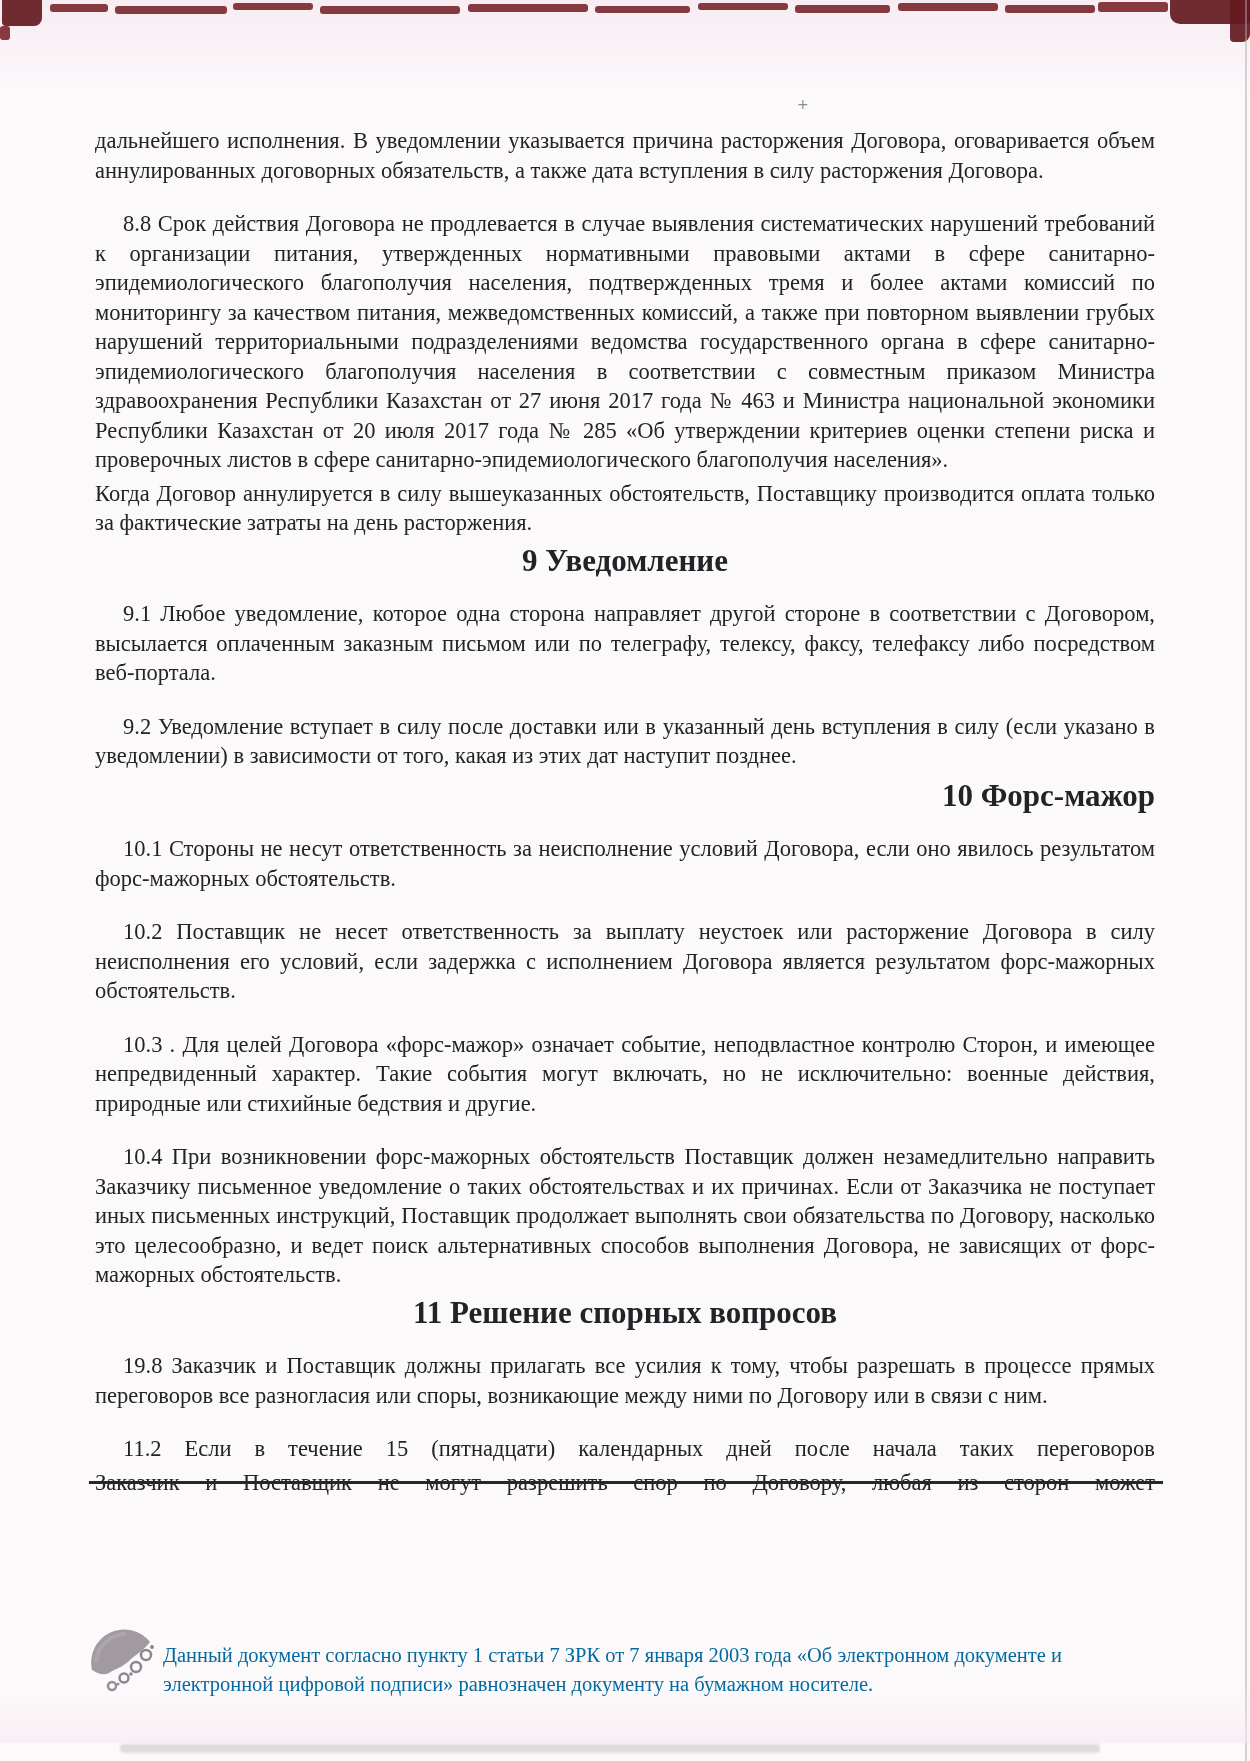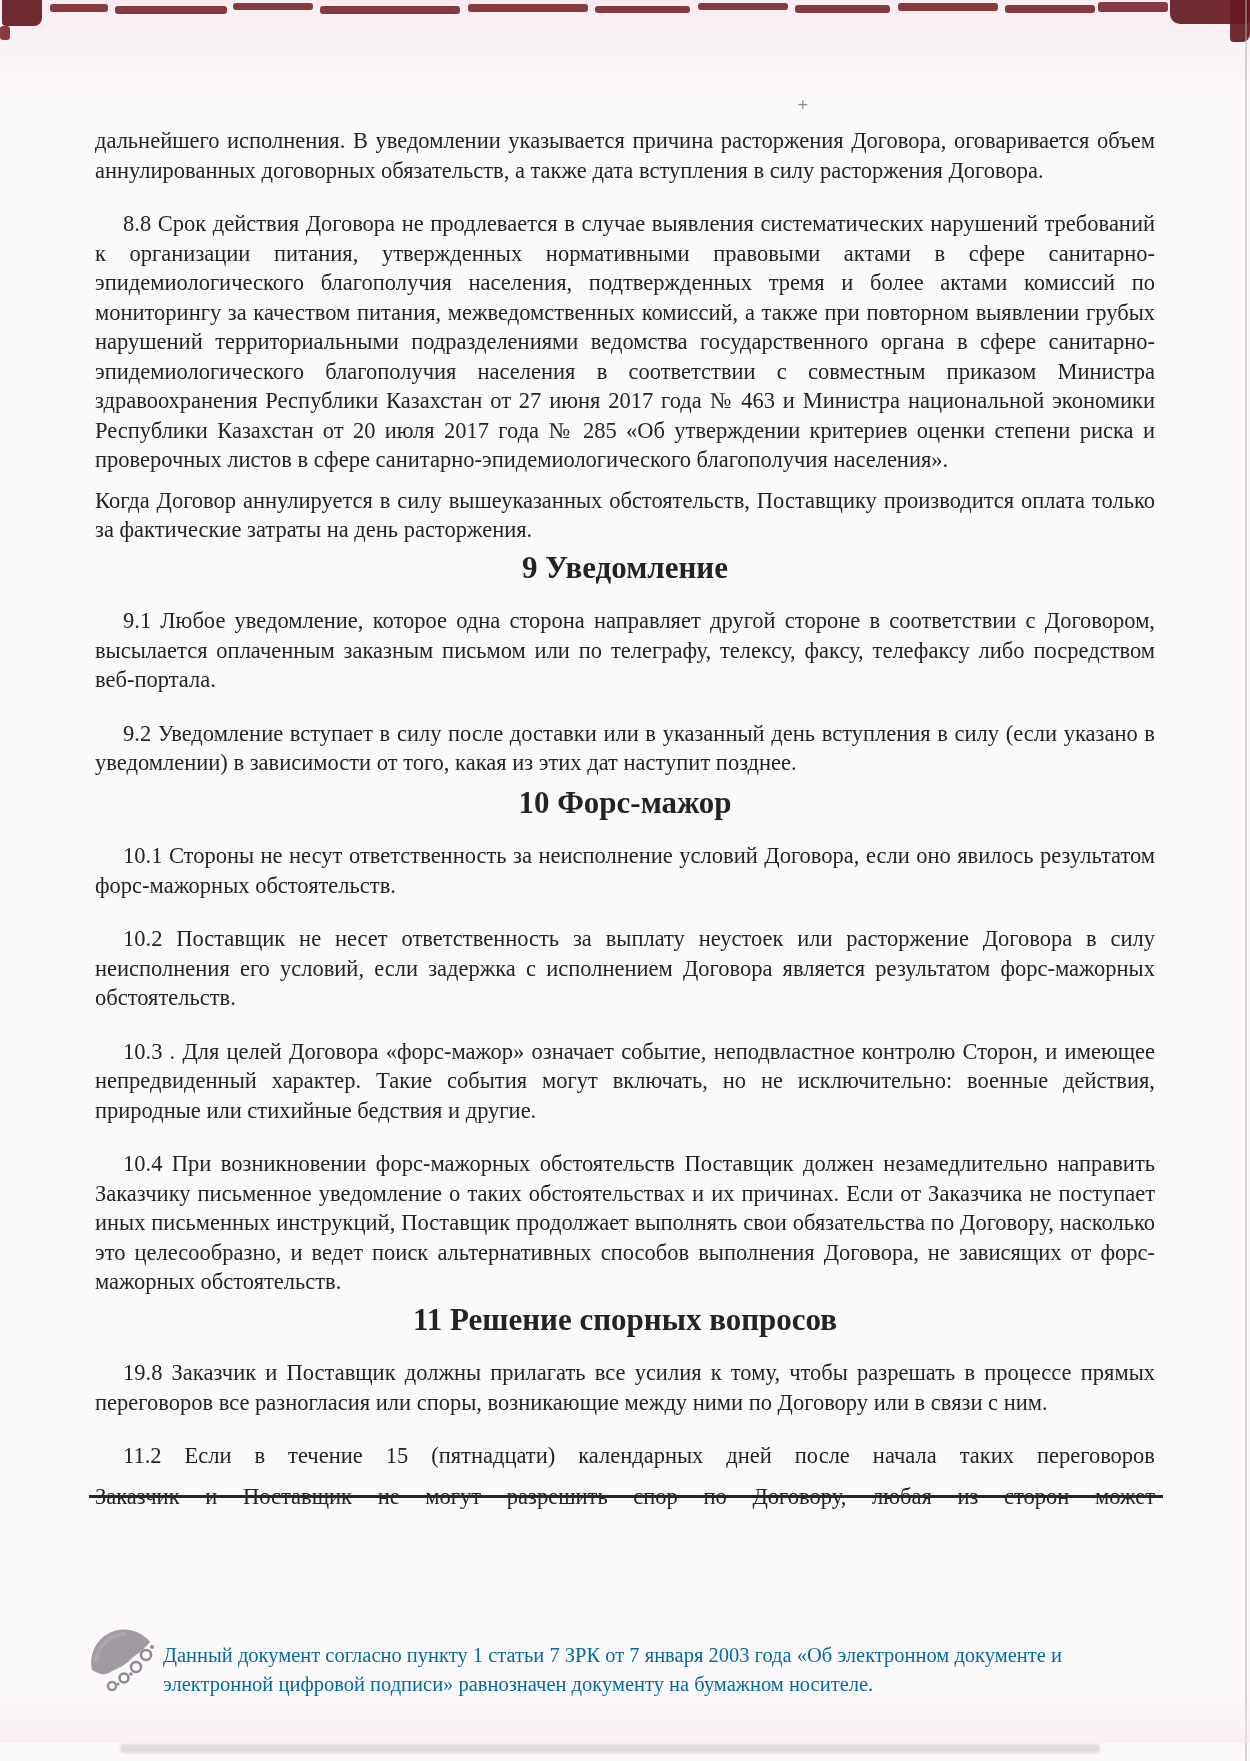--- a/index.html
+++ b/index.html
@@ -29,21 +29,21 @@
     font-family:"DejaVu Sans",sans-serif;}
   
   .doc{
     position:absolute;left:95px;top:126px;width:1060px;
     font-size:22.5px;line-height:29.5px;
     text-align:justify;
   }
   .para{margin:24px 0 0 0;}
   .para.first{margin-top:0;}
   .para.indent{text-indent:28px;}
-  .para.no-gap{margin-top:11px;}
+  .para.no-gap{margin-top:4px;}
   .heading{margin:8px 0 0 0;text-align:center;font-weight:bold;font-size:31px;}
   .line-full{text-align:justify;text-align-last:justify;}
   .struck{position:relative;margin-top:6px;}
   .struck .strike-line{position:absolute;left:-6px;right:-8px;top:13px;height:3px;
     background:#26262b;pointer-events:none;}
   
   .footer-note{
     position:absolute;left:163px;top:1641px;width:1000px;
     font-size:20.5px;line-height:29px;color:#0369a1;text-align:left;
   }
@@ -77,21 +77,21 @@
   <div class="bottom-wash"></div>
   <div class="bottom-smudge"></div>
 
   <div class="doc">
     <p class="para first">дальнейшего исполнения. В уведомлении указывается причина расторжения Договора, оговаривается объем аннулированных договорных обязательств, а также дата вступления в силу расторжения Договора.</p>
     <p class="para indent">8.8 Срок действия Договора не продлевается в случае выявления систематических нарушений требований к организации питания, утвержденных нормативными правовыми актами в сфере санитарно-эпидемиологического благополучия населения, подтвержденных тремя и более актами комиссий по мониторингу за качеством питания, межведомственных комиссий, а также при повторном выявлении грубых нарушений территориальными подразделениями ведомства государственного органа в сфере санитарно-эпидемиологического благополучия населения в соответствии с совместным приказом Министра здравоохранения Республики Казахстан от 27 июня 2017 года № 463 и Министра национальной экономики Республики Казахстан от 20 июля 2017 года № 285 «Об утверждении критериев оценки степени риска и проверочных листов в сфере санитарно-эпидемиологического благополучия населения».</p>
     <p class="para no-gap">Когда Договор аннулируется в силу вышеуказанных обстоятельств, Поставщику производится оплата только за фактические затраты на день расторжения.</p>
     <p class="heading">9 Уведомление</p>
     <p class="para indent">9.1 Любое уведомление, которое одна сторона направляет другой стороне в соответствии с Договором, высылается оплаченным заказным письмом или по телеграфу, телексу, факсу, телефаксу либо посредством веб-портала.</p>
     <p class="para indent">9.2 Уведомление вступает в силу после доставки или в указанный день вступления в силу (если указано в уведомлении) в зависимости от того, какая из этих дат наступит позднее.</p>
-    <p class="heading" style="margin-top:10px;">10 Форс-мажор</p>
+    <p class="heading" style="margin-top:10px;text-align:right;">10 Форс-мажор</p>
     <p class="para indent">10.1 Стороны не несут ответственность за неисполнение условий Договора, если оно явилось результатом форс-мажорных обстоятельств.</p>
     <p class="para indent">10.2 Поставщик не несет ответственность за выплату неустоек или расторжение Договора в силу неисполнения его условий, если задержка с исполнением Договора является результатом форс-мажорных обстоятельств.</p>
     <p class="para indent">10.3 . Для целей Договора «форс-мажор» означает событие, неподвластное контролю Сторон, и имеющее непредвиденный характер. Такие события могут включать, но не исключительно: военные действия, природные или стихийные бедствия и другие.</p>
     <p class="para indent">10.4 При возникновении форс-мажорных обстоятельств Поставщик должен незамедлительно направить Заказчику письменное уведомление о таких обстоятельствах и их причинах. Если от Заказчика не поступает иных письменных инструкций, Поставщик продолжает выполнять свои обязательства по Договору, насколько это целесообразно, и ведет поиск альтернативных способов выполнения Договора, не зависящих от форс-мажорных обстоятельств.</p>
     <p class="heading">11 Решение спорных вопросов</p>
     <p class="para indent">19.8 Заказчик и Поставщик должны прилагать все усилия к тому, чтобы разрешать в процессе прямых переговоров все разногласия или споры, возникающие между ними по Договору или в связи с ним.</p>
     <p class="para indent line-full" style="margin-bottom:0;">11.2 Если в течение 15 (пятнадцати) календарных дней после начала таких переговоров</p>
     <p class="para no-gap line-full struck">
       <span>Заказчик и Поставщик не могут разрешить спор по Договору, любая из сторон может</span>
       <span class="strike-line"></span>

